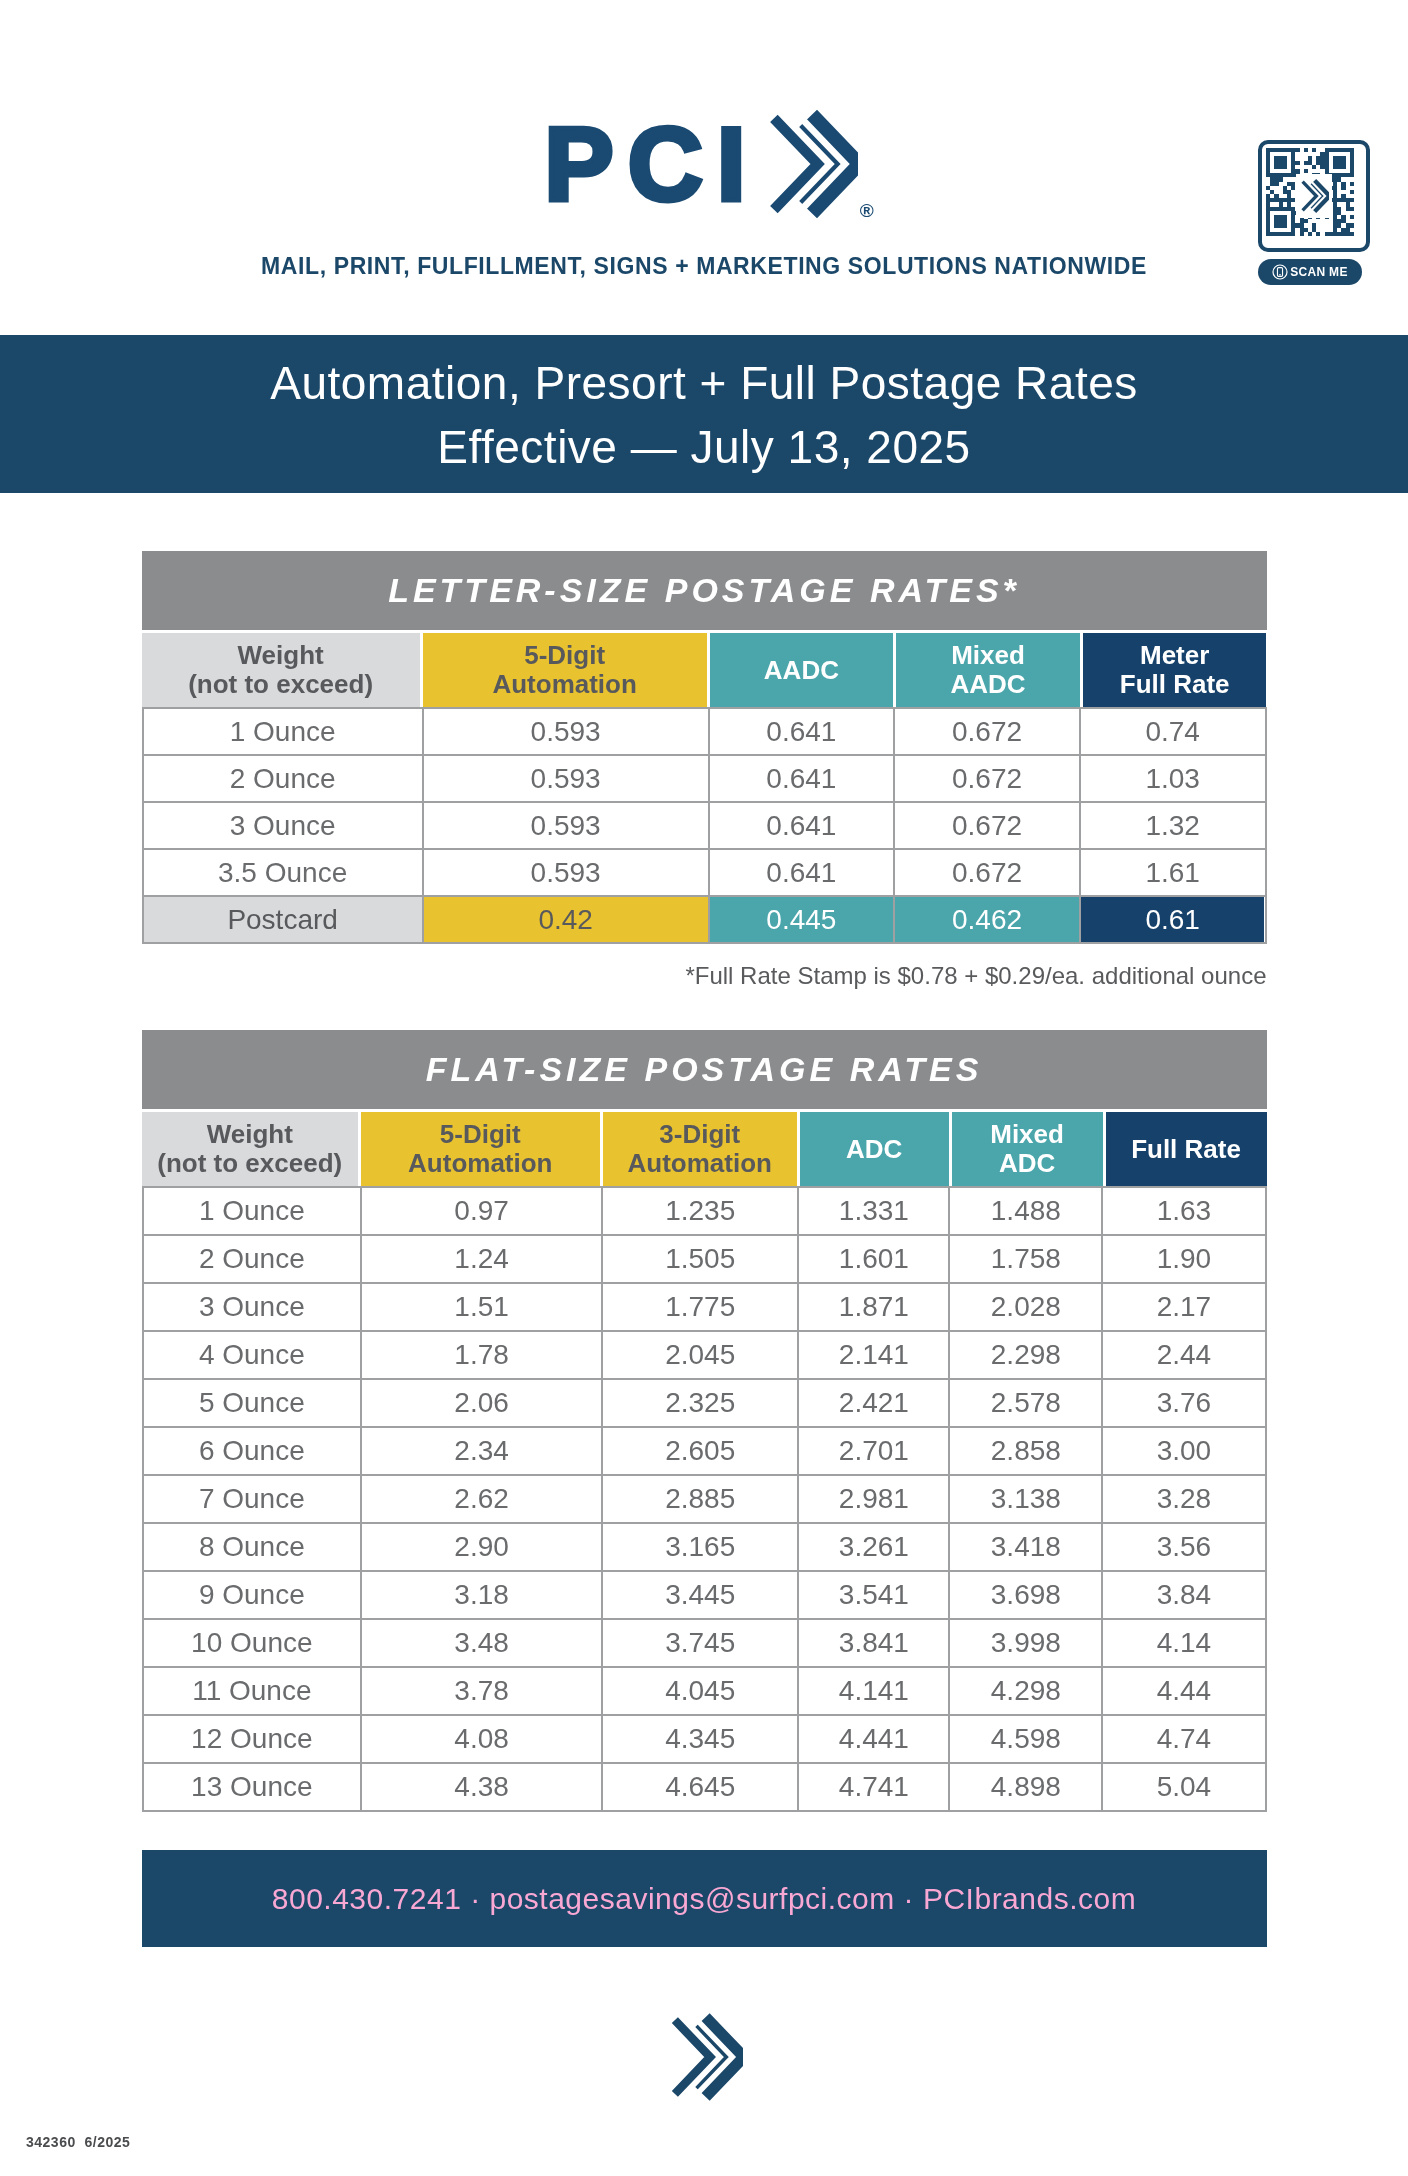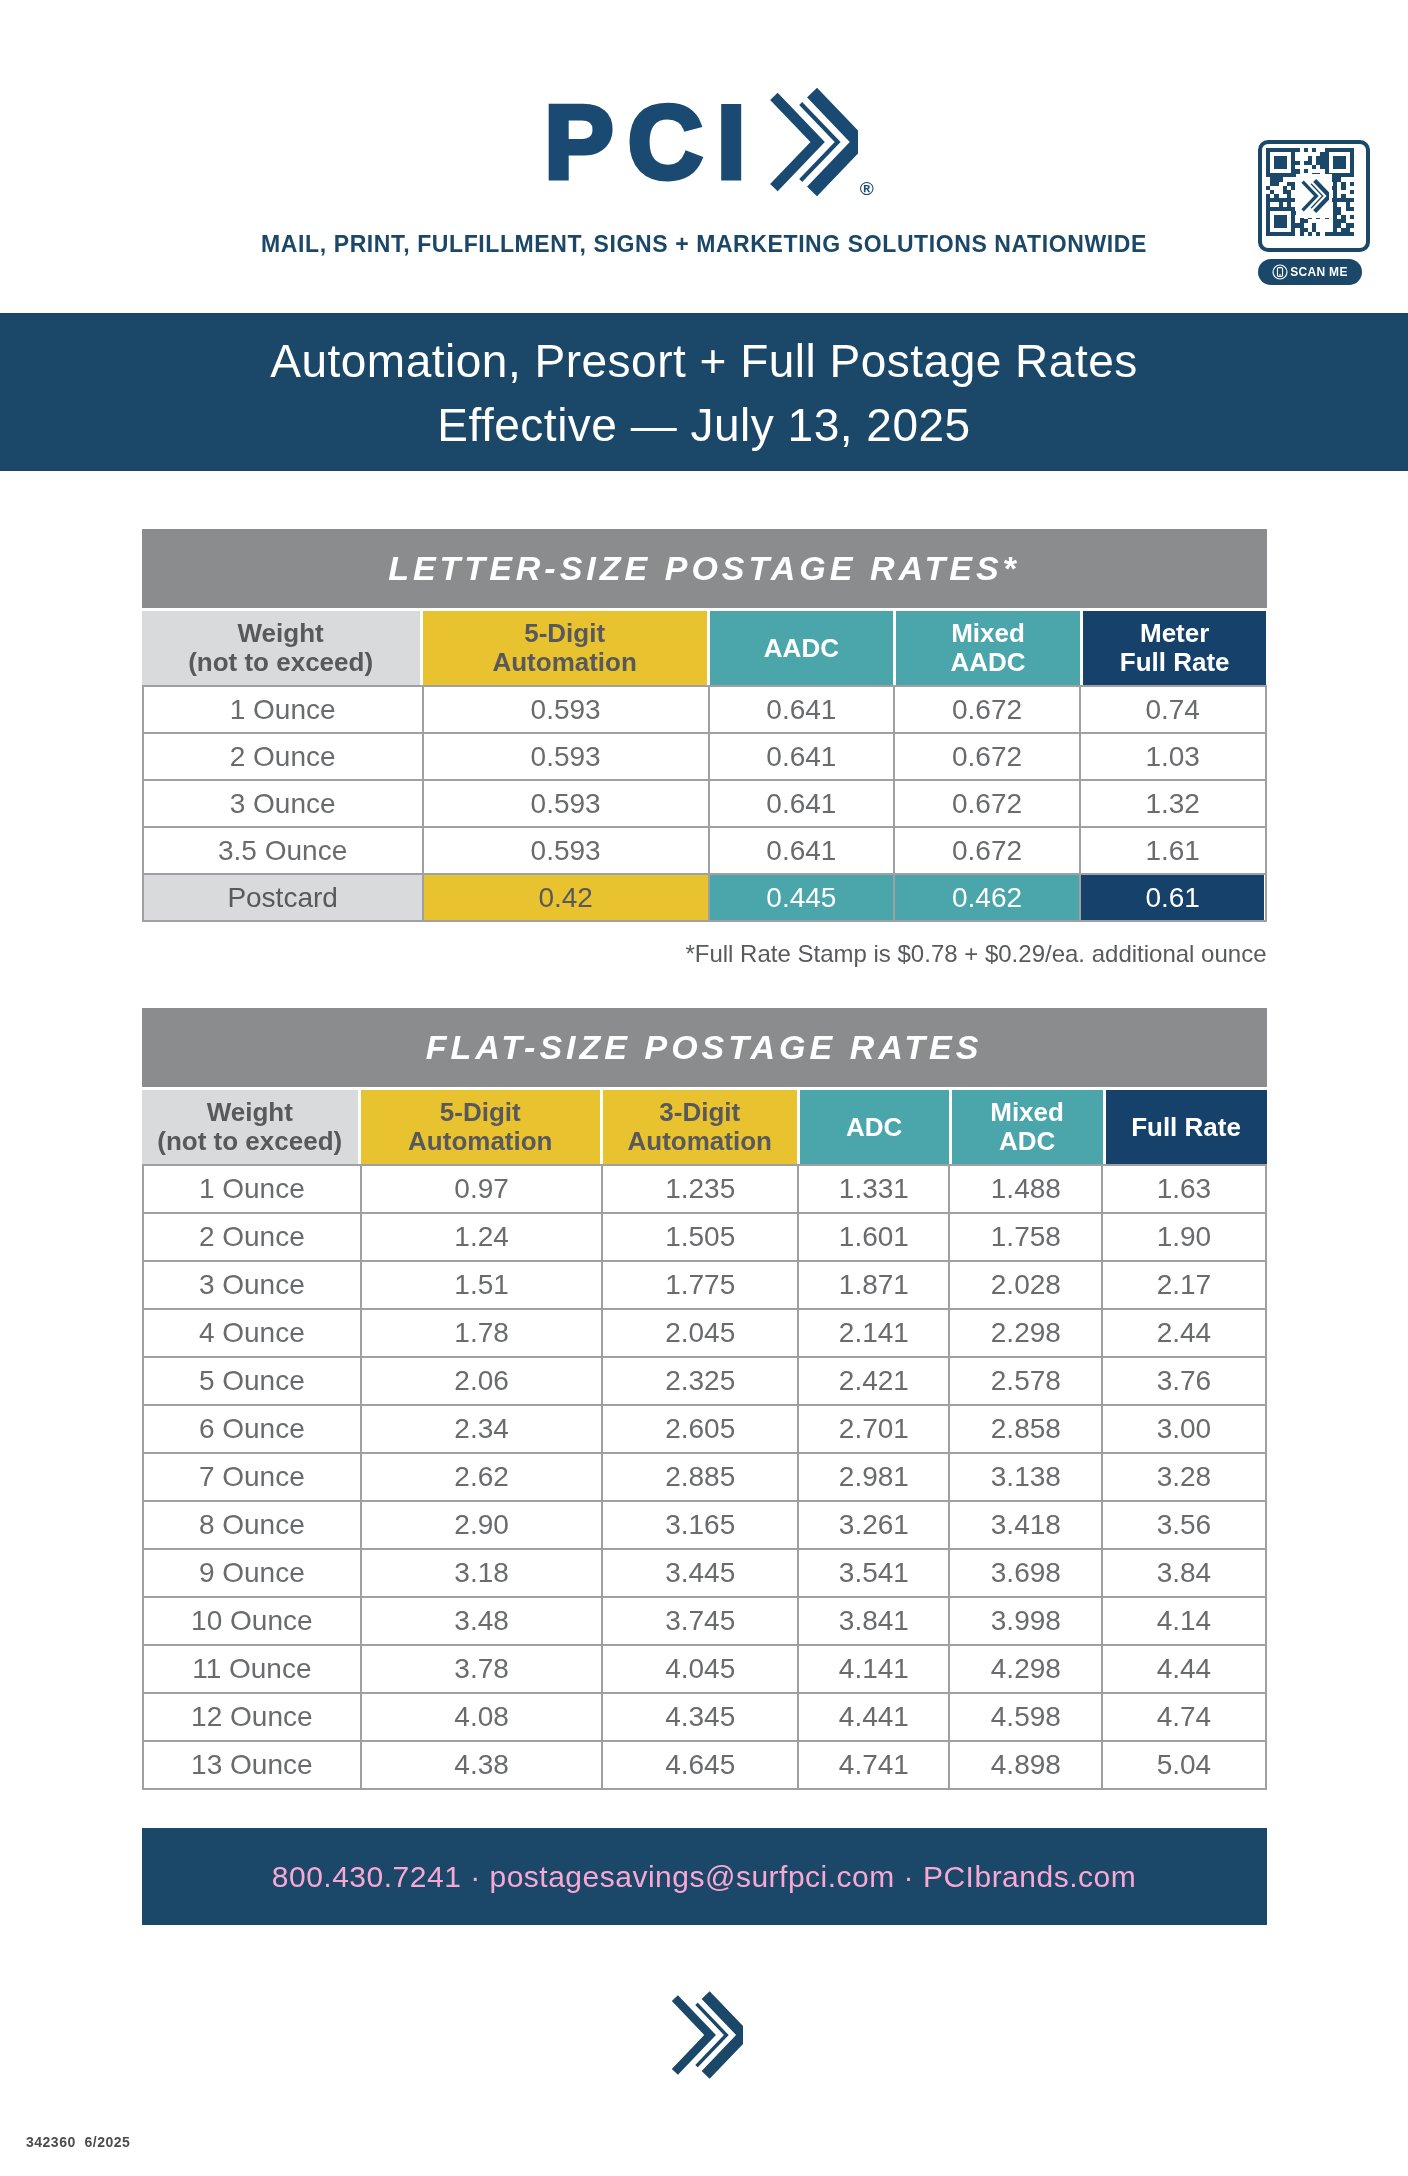--- a/index.html
+++ b/index.html
@@ -4,21 +4,21 @@
 <title>Postage Rates Flyer</title>
 <style>
   html,body{margin:0;padding:0;}
   body{
     width:1408px;height:2176px;position:relative;background:#ffffff;
     font-family:"Liberation Sans", sans-serif;overflow:hidden;
   }
   .page{width:1408px;height:2176px;position:relative;}
 
   
-  .masthead{padding-top:76px;position:relative;}
+  .masthead{padding-top:98px;position:relative;}
   .logo-row{display:flex;align-items:center;justify-content:center;height:132px;}
   .logo-text{
     font-size:104px;font-weight:700;color:#1a4a72;letter-spacing:14px;
     -webkit-text-stroke:5px #1a4a72;line-height:1;padding-left:10px;
   }
   .logo-chevron{height:114px;width:96px;margin-left:2px;}
   .reg{font-size:19px;font-weight:700;color:#1a4a72;align-self:flex-end;margin:0 0 8px 2px;}
   .tagline{
     margin-top:22px;text-align:center;font-size:23px;font-weight:600;
     color:#1b4769;letter-spacing:0.6px;line-height:28px;

